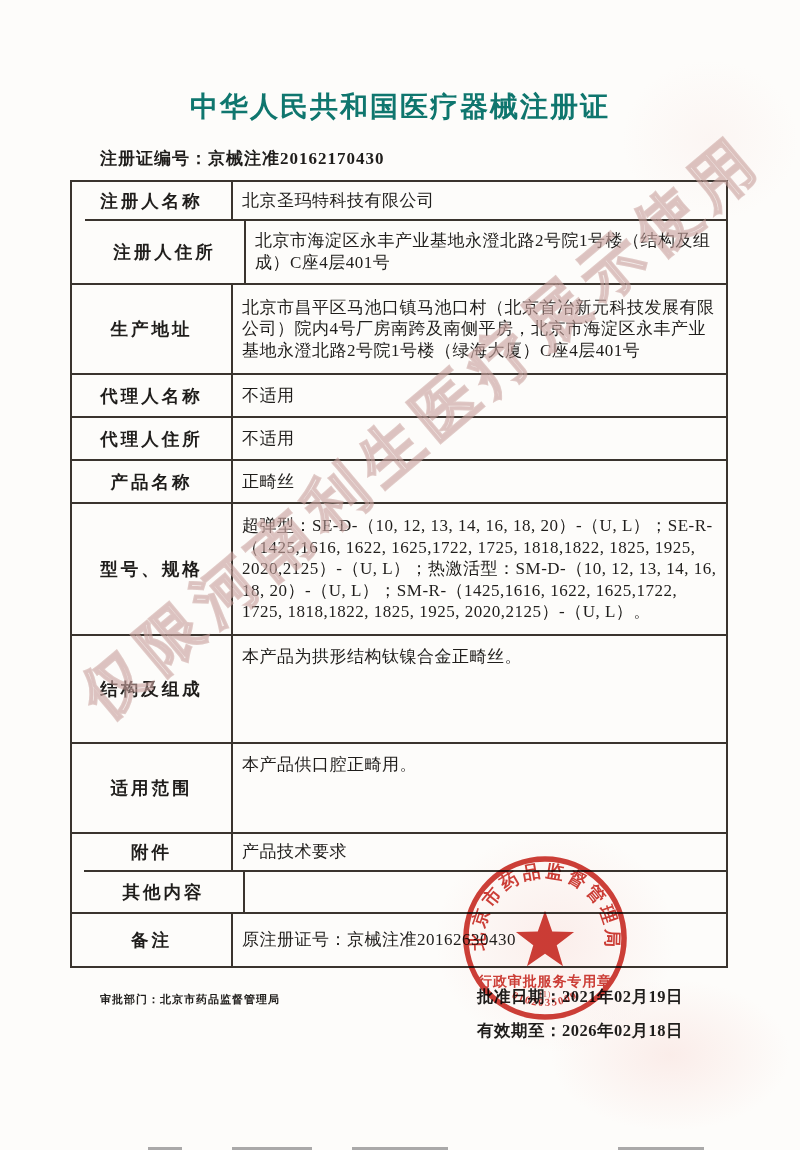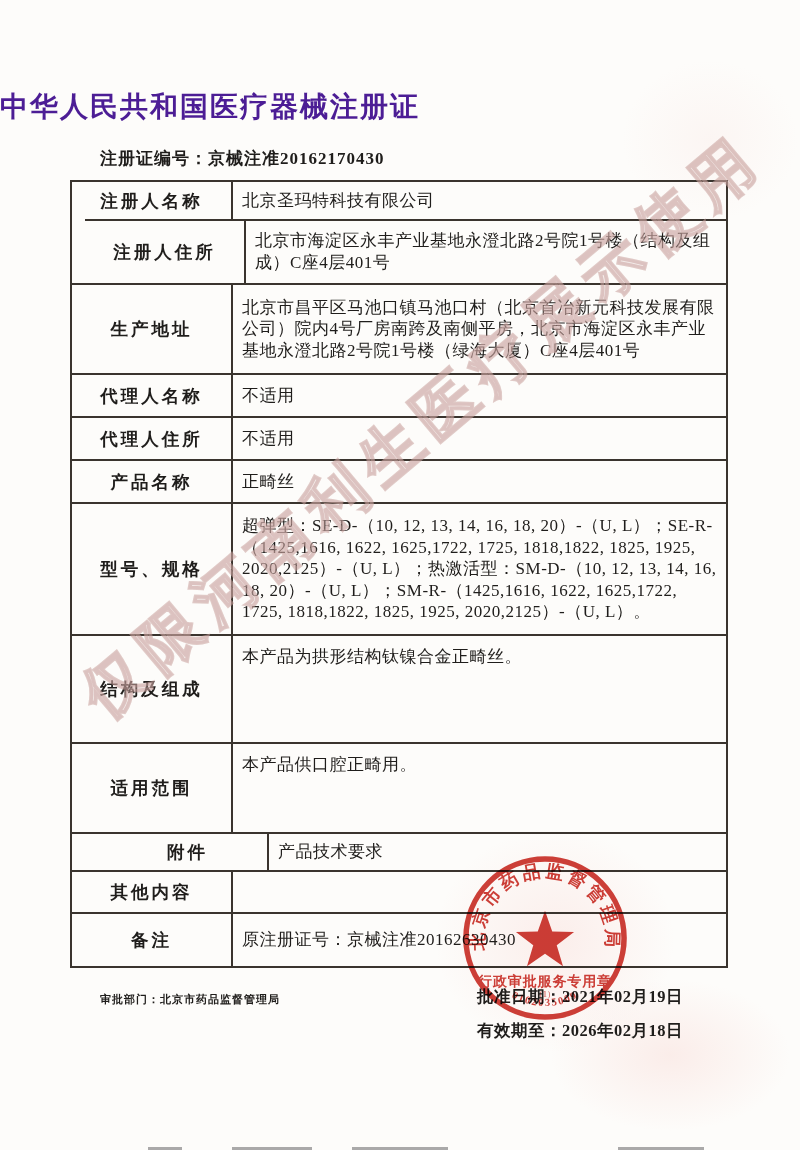--- a/index.html
+++ b/index.html
@@ -12,22 +12,22 @@
   
   .tint{position:absolute;pointer-events:none;z-index:0;}
   .tint-stamp{left:395px;top:790px;width:320px;height:300px;
     background:radial-gradient(closest-side,rgba(240,150,140,0.14),rgba(240,150,140,0) 75%);}
   .tint-br{left:520px;top:960px;width:300px;height:190px;
     background:radial-gradient(closest-side,rgba(246,208,202,0.35),rgba(246,208,202,0) 80%);}
   .tint-tr{left:600px;top:40px;width:220px;height:200px;
     background:radial-gradient(closest-side,rgba(246,215,210,0.18),rgba(246,215,210,0) 80%);}
 
   .title{
-    position:absolute;left:0;top:88px;width:100%;text-align:left;z-index:2;
-    font-size:28px;font-weight:bold;letter-spacing:2px;color:#4c1d95;
+    position:absolute;left:0;top:88px;width:100%;text-align:center;z-index:2;
+    font-size:28px;font-weight:bold;letter-spacing:2px;color:#0f766e;
   }
   .regline{
     position:absolute;left:100px;top:147px;z-index:2;
     font-size:17px;font-weight:600;letter-spacing:1px;
   }
   .regline .num{font-weight:600;}
 
   .cert-table{
     position:absolute;left:70px;top:180px;width:658px;z-index:2;
     border:2px solid #3a342e;box-sizing:border-box;
@@ -46,22 +46,22 @@
   }
   .trow:nth-child(1){min-height:37px;}
   .trow:nth-child(2){min-height:64px;margin-left:13px;}
   .trow:nth-child(3){min-height:90px;}
   .trow:nth-child(4){min-height:43px;}
   .trow:nth-child(5){min-height:43px;}
   .trow:nth-child(6){min-height:43px;}
   .trow:nth-child(7){min-height:132px;}
   .trow:nth-child(8){min-height:108px;}
   .trow:nth-child(9){min-height:90px;}
-  .trow:nth-child(10){min-height:38px;padding-left:36px;}
-  .trow:nth-child(11){min-height:42px;}
+  .trow:nth-child(10){min-height:38px;}
+  .trow:nth-child(11){min-height:42px;margin-left:12px;}
   .trow:nth-child(12){min-height:54px;}
   
   .trow:nth-child(8) .tvalue,.trow:nth-child(9) .tvalue{justify-content:flex-start;padding-top:10px;}
 
   .footer-left{
     position:absolute;left:100px;top:992px;z-index:2;
     font-size:11px;font-weight:600;letter-spacing:1px;
   }
   .footer-right{
     position:absolute;left:477px;top:986px;z-index:2;

